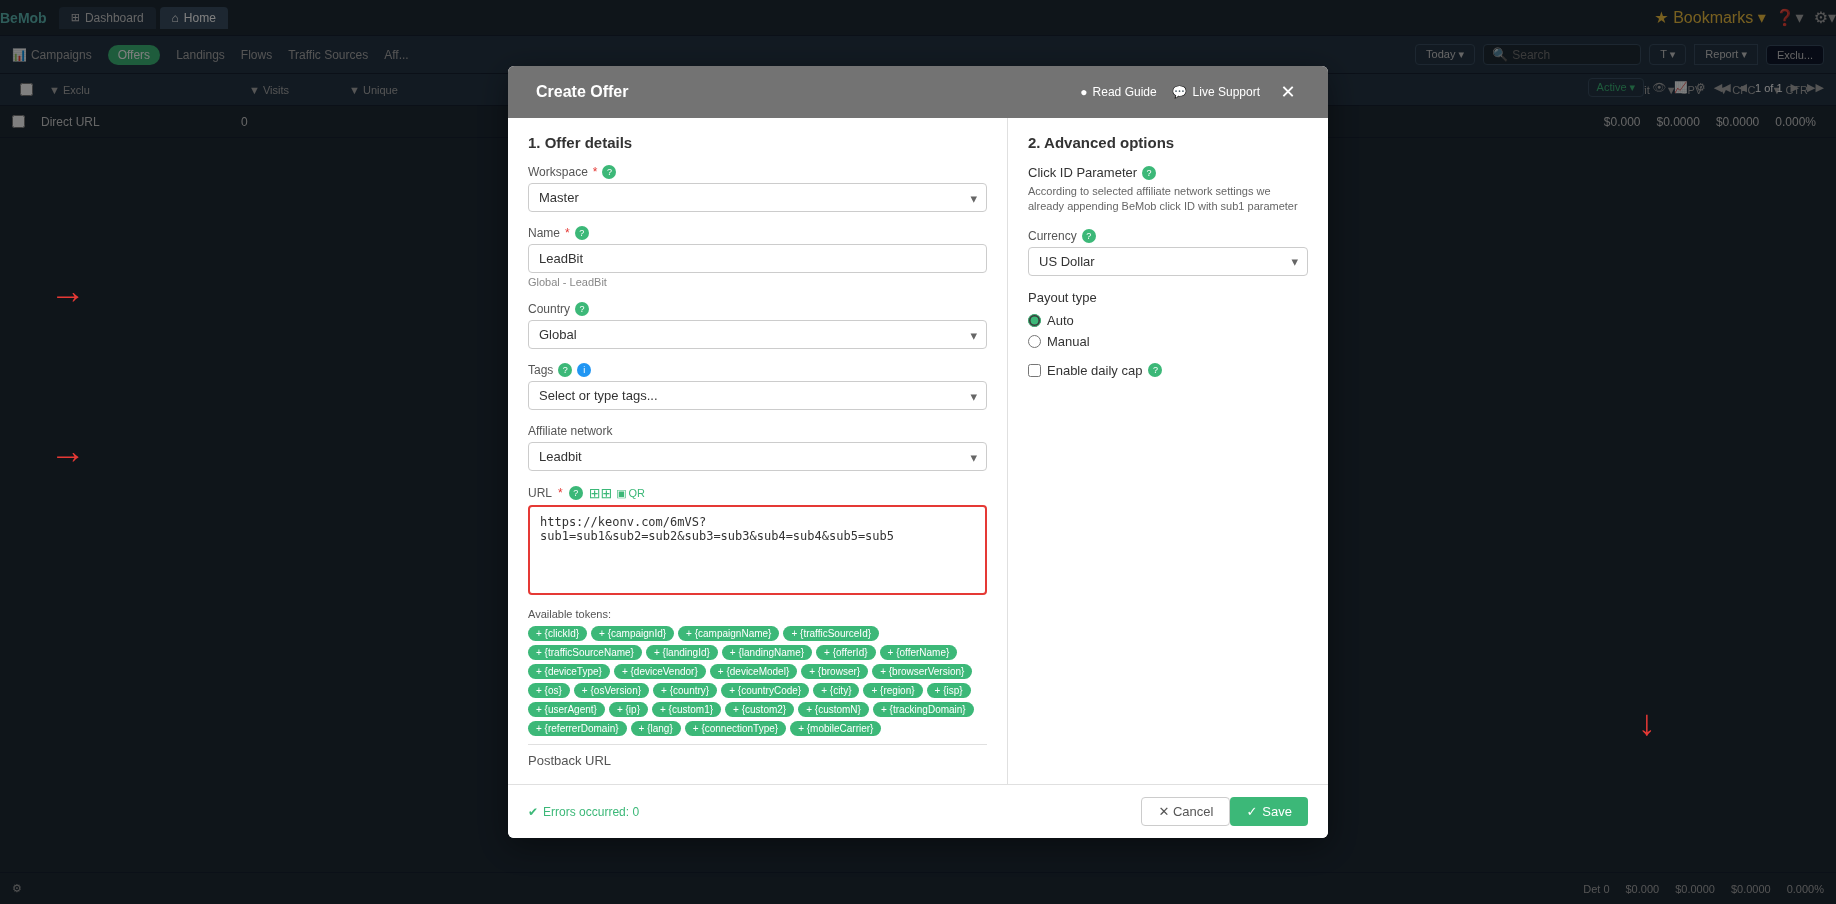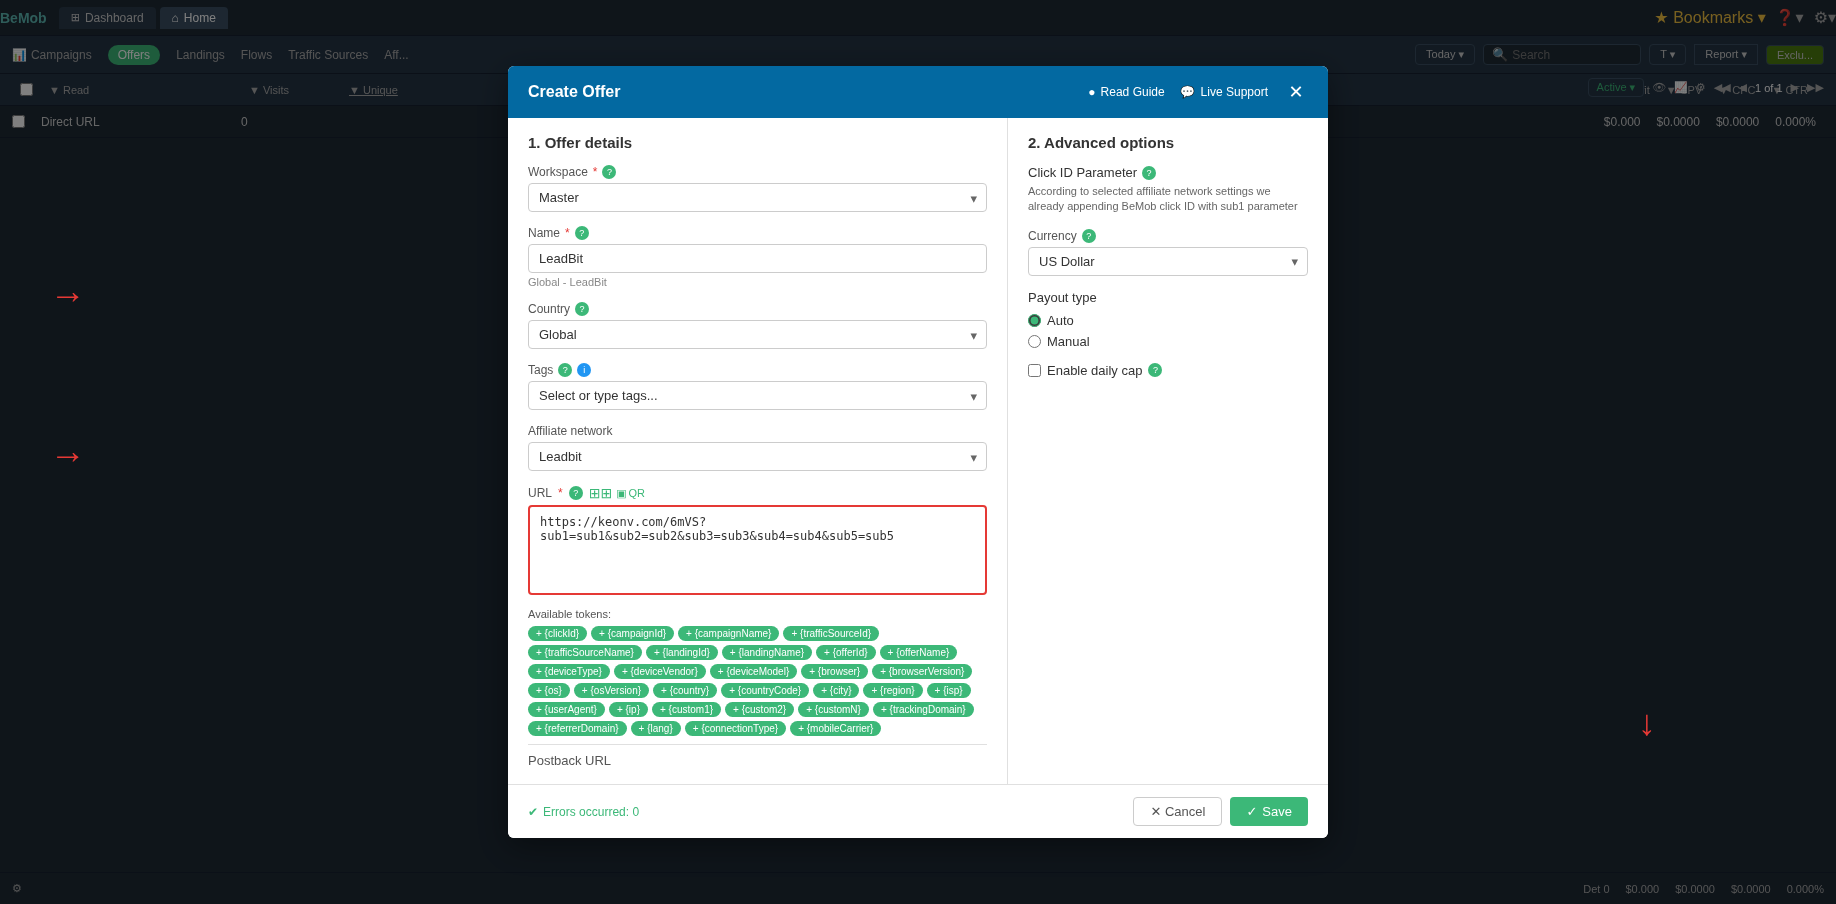--- a/index.html
+++ b/index.html
@@ -52,21 +52,21 @@
     .modal-overlay {
       position: fixed; top: 0; left: 0; right: 0; bottom: 0;
       background: rgba(0,0,0,0.5); display: flex; align-items: center; justify-content: center;
       z-index: 100;
     }
     .modal {
       background: #fff; border-radius: 6px; width: 820px; max-height: 820px;
       display: flex; flex-direction: column; overflow: hidden; box-shadow: 0 8px 32px rgba(0,0,0,0.4);
     }
     .modal-header {
-      background: #0369a1; color: #fff; padding: 14px 20px;
+      background: #737373; color: #fff; padding: 14px 28px;
       display: flex; align-items: center; justify-content: space-between;
     }
     .modal-header-title { font-size: 16px; font-weight: 600; }
     .modal-header-right { display: flex; align-items: center; gap: 16px; font-size: 12px; }
     .modal-header-btn {
       display: flex; align-items: center; gap: 5px; color: #fff; cursor: pointer;
       background: none; border: none; font-size: 12px;
     }
     .close-btn {
       background: none; border: none; color: #fff; font-size: 18px; cursor: pointer;
@@ -146,21 +146,21 @@
 
     .checkbox-item { display: flex; align-items: center; gap: 6px; font-size: 13px; color: #333; cursor: pointer; }
     input[type="checkbox"] { accent-color: #3cb878; }
 
     
     .modal-footer {
       padding: 12px 20px; border-top: 1px solid #e0e0e0;
       display: flex; align-items: center; justify-content: space-between; background: #fff;
     }
     .errors-text { color: #3cb878; font-size: 12px; display: flex; align-items: center; gap: 5px; }
-    .footer-btns { display: flex; gap: 8px; }
+    .footer-btns { display: flex; }
     .btn-cancel {
       background: #fff; border: 1px solid #ccc; color: #555; border-radius: 4px;
       padding: 6px 16px; font-size: 13px; cursor: pointer;
     }
     .btn-save {
       background: #3cb878; border: none; color: #fff; border-radius: 4px;
       padding: 6px 16px; font-size: 13px; cursor: pointer; display: flex; align-items: center; gap: 5px;
     }
 
     
@@ -202,30 +202,30 @@
     <span class="sub-nav-item">Traffic Sources</span>
     <span class="sub-nav-item">Aff...</span>
     <div class="sub-nav-right">
       <button style="background:#253545; border:1px solid #3a4f62; color:#ccc; border-radius:4px; padding:3px 10px; font-size:11px; cursor:pointer;">Today ▾</button>
       <div class="search-box">
         <span style="color:#888;">🔍</span>
         <input type="text" placeholder="Search" style="">
       </div>
       <button style="background:#253545; border:1px solid #3a4f62; color:#ccc; border-radius:4px; padding:3px 10px; font-size:11px; cursor:pointer;">T ▾</button>
       <button style="background:#253545; border:1px solid #3a4f62; color:#ccc; border-radius:0; padding:3px 10px; font-size:11px; cursor:pointer;">Report ▾</button>
-      <button style="background:#4d7c0f; border:1px solid #3a4f62; color:#ccc; border-radius:4px; padding:3px 10px; font-size:11px; cursor:pointer;">Exclu...</button>
+      <button style="background:#0f172a; border:1px solid #3a4f62; color:#ccc; border-radius:4px; padding:3px 10px; font-size:11px; cursor:pointer;">Exclu...</button>
     </div>
   </div>
 
   <div class="table-header" style="position:absolute; top:74px; left:0; right:0;">
     <div style="display:flex; align-items:center; width:100%; padding:0 8px;">
       <input type="checkbox" style="margin-right: 8px;">
-      <span class="th" style="width:200px;">▼ Read</span>
+      <span class="th" style="width:200px;">▼ Exclu</span>
       <span class="th" style="width:100px;">▼ Visits</span>
-      <span class="th" style="width:100px;text-decoration:underline;">▼ Unique</span>
+      <span class="th" style="width:100px;">▼ Unique</span>
       <span style="flex:1;"></span>
       <span class="th">▼ Profit</span>
       <span class="th">▼ CPV</span>
       <span class="th">▼ CPC</span>
       <span class="th">▼ CTR</span>
     </div>
   </div>
 
   <div class="table-row" style="position:absolute; top:106px; left:0; right:0;">
     <input type="checkbox" style="margin-right: 8px;">

